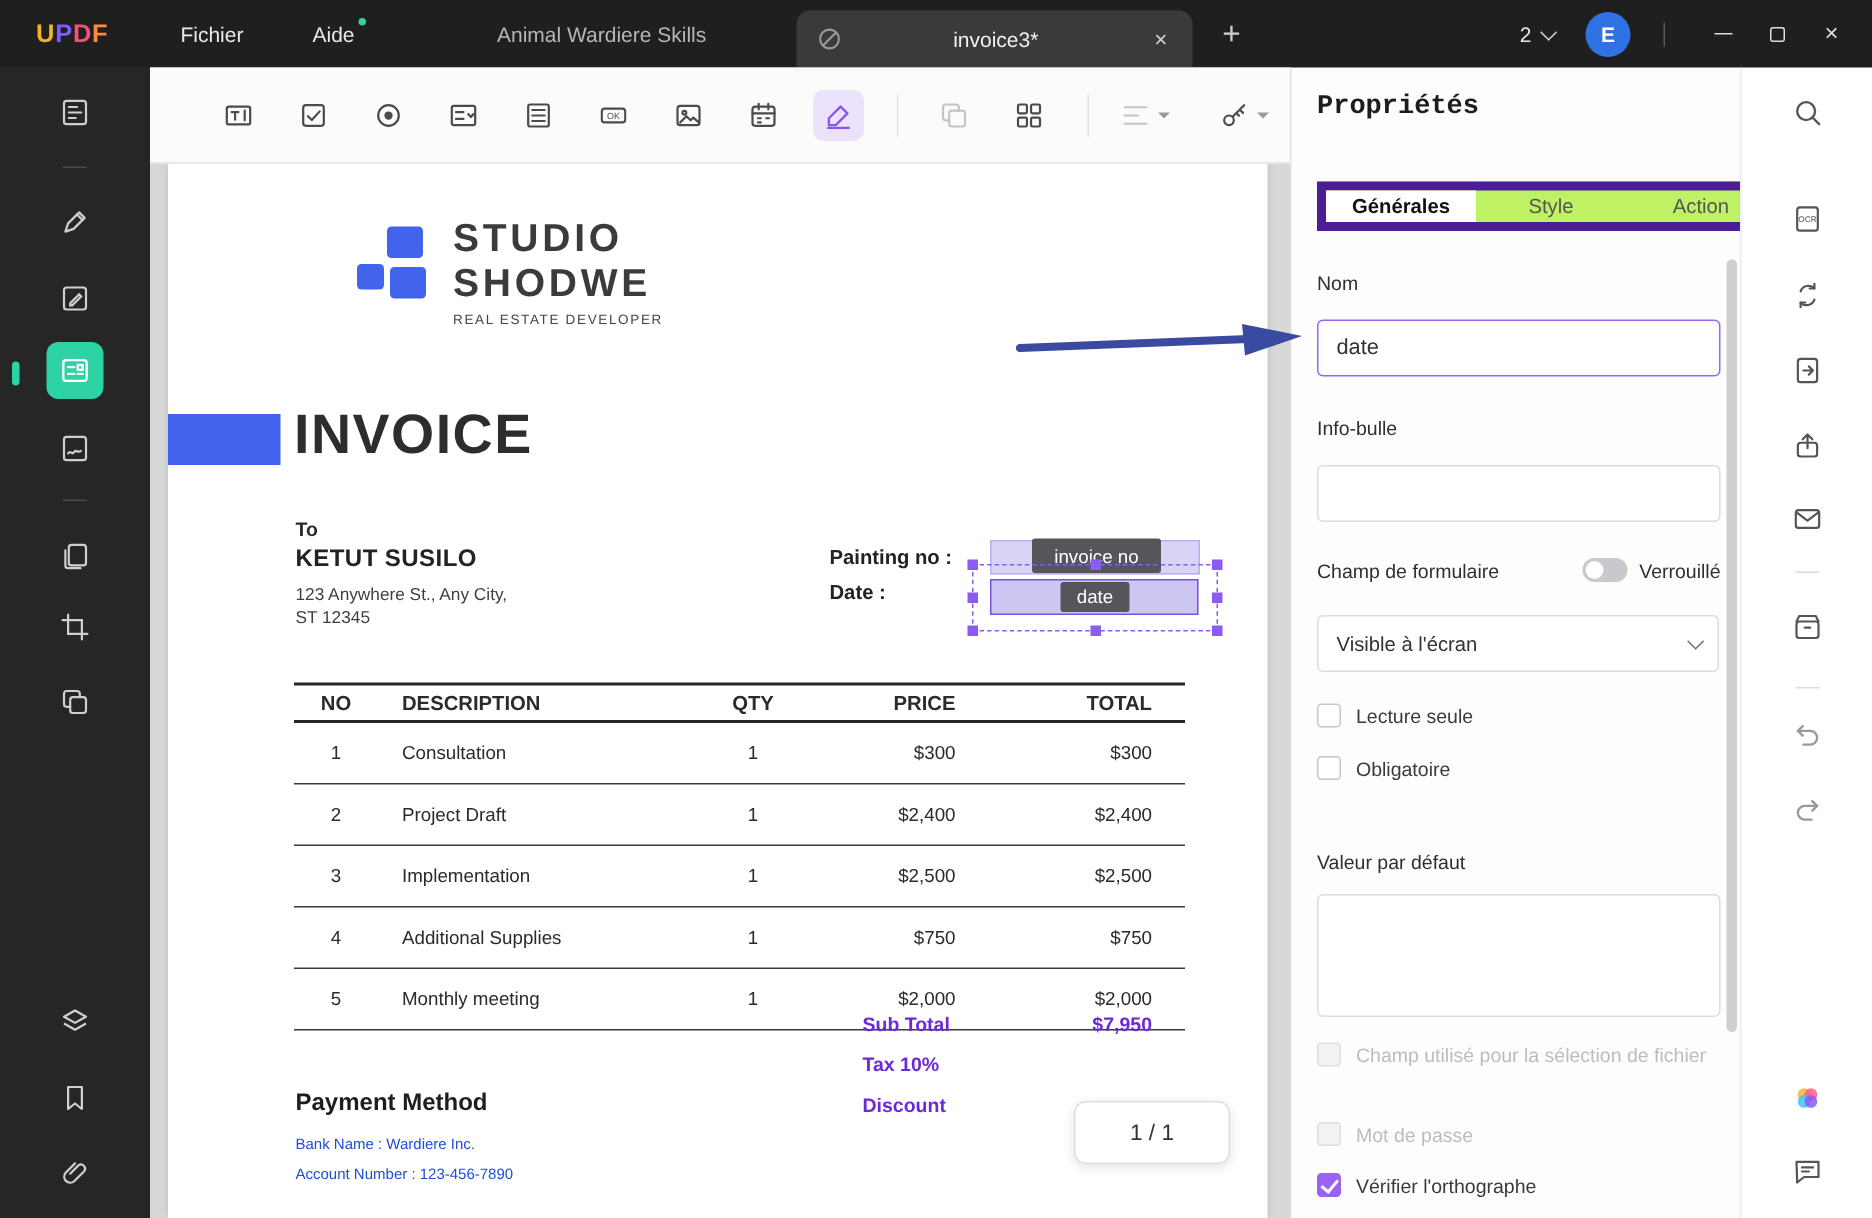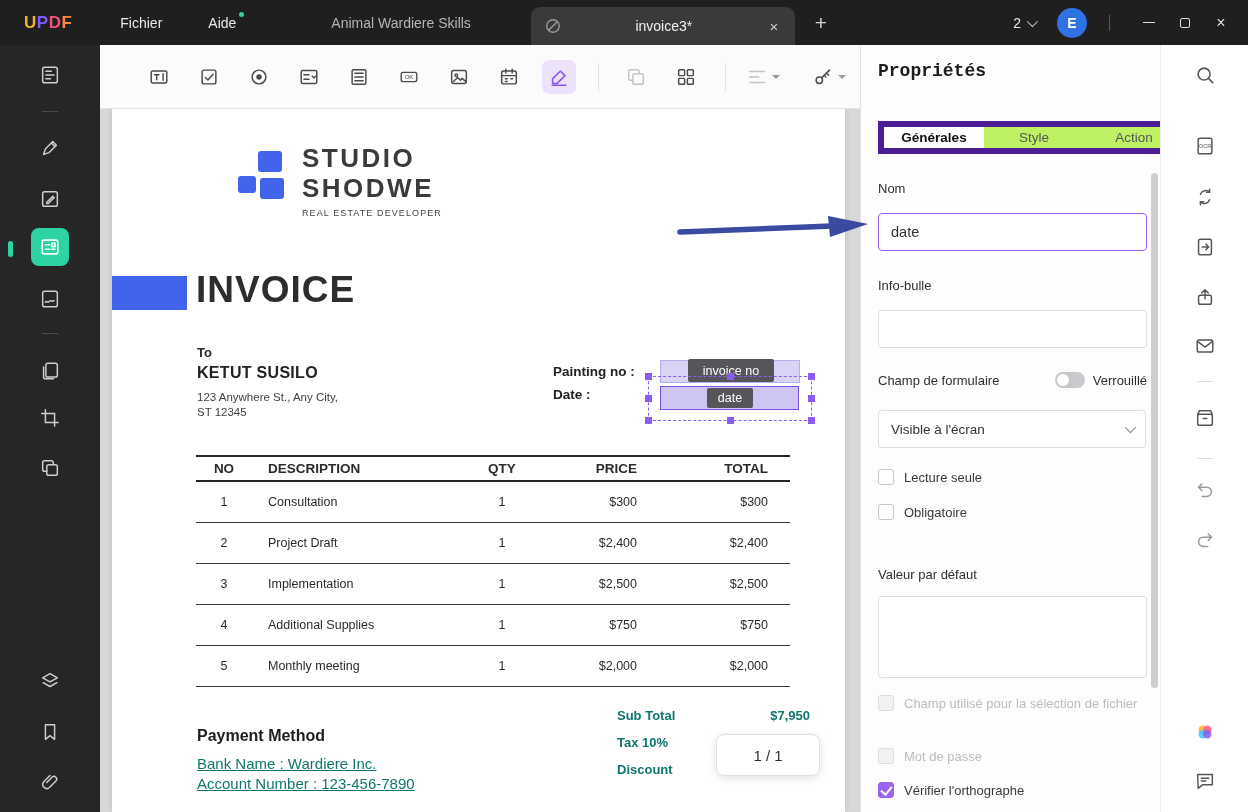--- a/index.html
+++ b/index.html
@@ -74,25 +74,25 @@
 
   .inv-table { left:84px; top:346px; width:594px; font-size:12.5px; color:#2b2b2b; }
   .t-head { display:flex; align-items:center; height:27px; border-top:2.5px solid #262626; border-bottom:2.5px solid #262626; font-weight:700; font-size:13.5px; }
   .t-row { display:flex; align-items:center; height:41px; border-bottom:1.2px solid #3a3a3a; }
   .c1 { width:56px; text-align:center; }
   .c2 { width:220px; padding-left:16px; }
   .c3 { width:60px; text-align:center; }
   .c4 { width:105px; text-align:right; }
   .c5 { width:153px; text-align:right; padding-right:22px; }
 
-  .totals { left:463px; top:593px; width:193px; font-size:13px; font-weight:700; color:#0f766e;margin-left:42px; }
+  .totals { left:463px; top:560px; width:193px; font-size:13px; font-weight:700; color:#6d28d9; }
   .tot-line { display:flex; justify-content:space-between; height:27px; align-items:center; }
   .pay { left:85px; top:618px; }
   .pay h3 { font-size:16px; font-weight:800; color:#1e1e1e; margin-bottom:9px; }
-  .pay div { font-size:15px; color:#0f766e; line-height:19.5px;text-decoration:underline; }
+  .pay div { font-size:10px; color:#1d4ed8; line-height:19.5px; }
 
   .page-ind { position:absolute; left:616px; top:625px; width:104px; height:42px; background:#fff; border:1px solid #e0e0e0; border-radius:8px; box-shadow:0 2px 8px rgba(0,0,0,.12); display:flex; align-items:center; justify-content:center; font-size:15px; color:#333; }
 
   .arrow-ov { position:absolute; left:676px; top:210px; z-index:40; pointer-events:none; }
 
   
   .rpanel { width:300px; flex:0 0 300px; background:#fdfdfd; border-left:1px solid #e2e2e2; position:relative; color:#2f2f2f; }
   .p-title { position:absolute; left:17px; top:16px; font-size:18px; font-weight:700; color:#1c1c1c;font-family:Liberation Mono, monospace; }
   .p-tabs { position:absolute; left:17px; top:76px; width:312px; height:33px; display:flex; background:#bef264; border:6px solid #4c1d95; }
   .p-tab { flex:1; display:flex; align-items:center; justify-content:center; font-size:13.5px; color:#555; cursor:pointer; }

